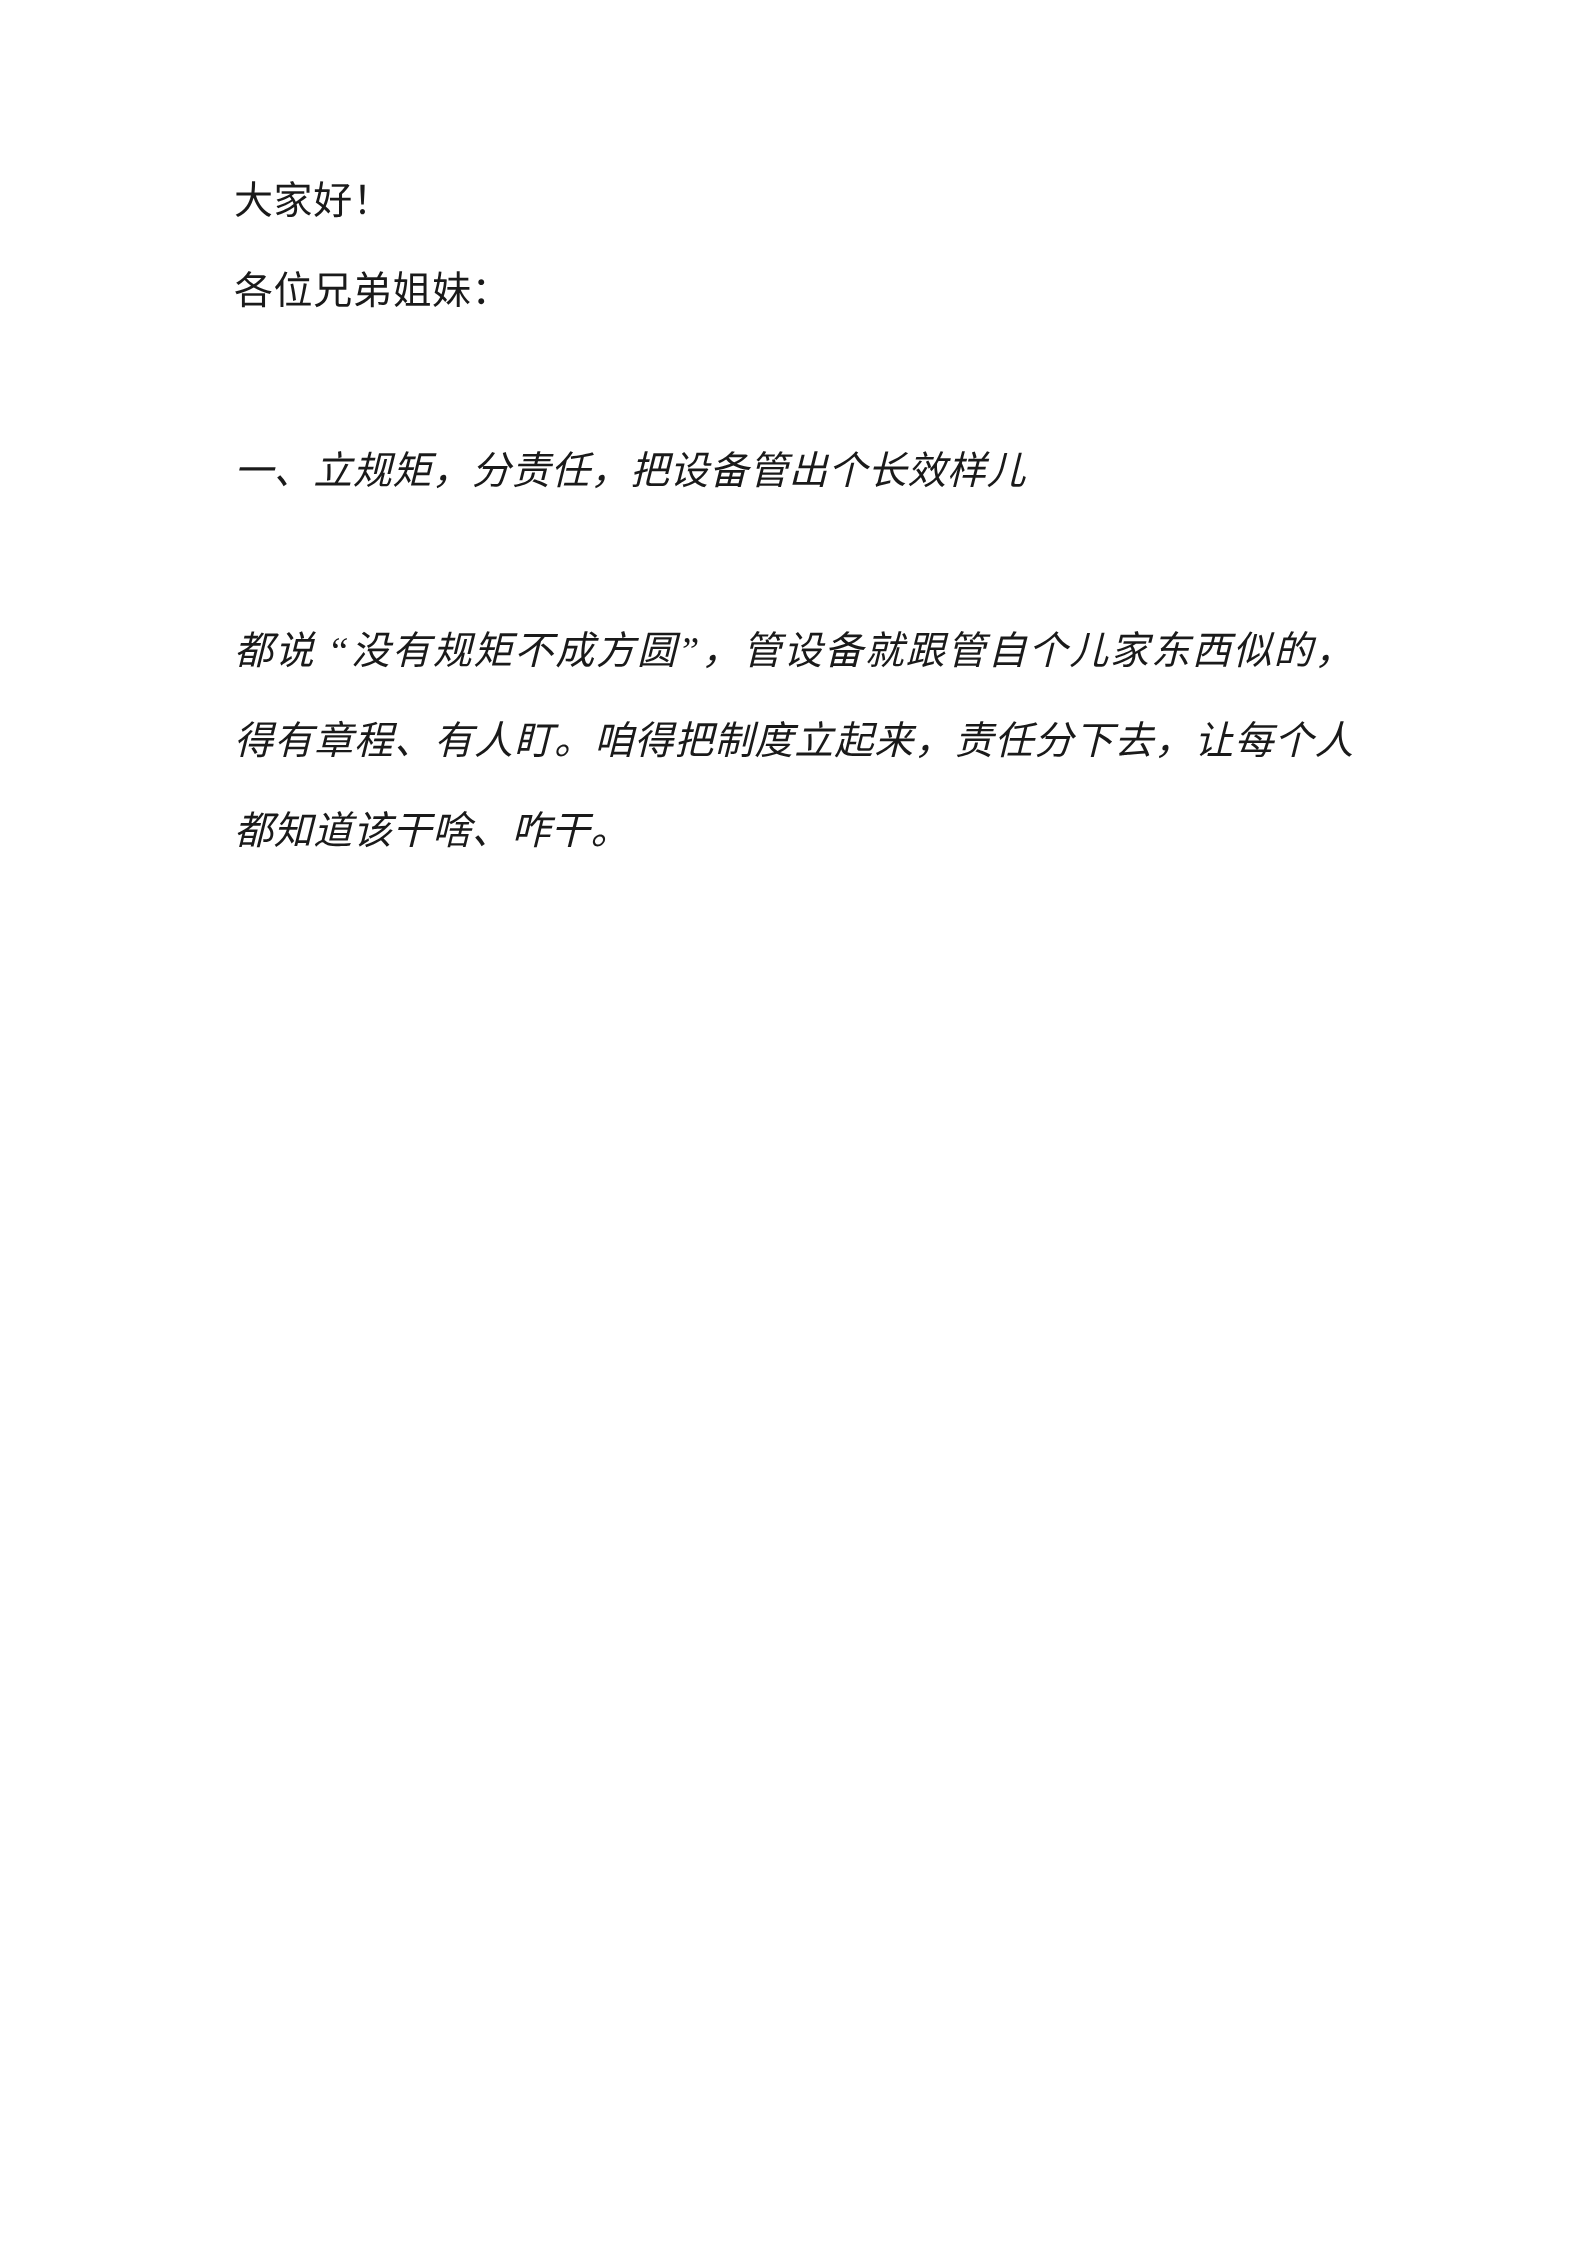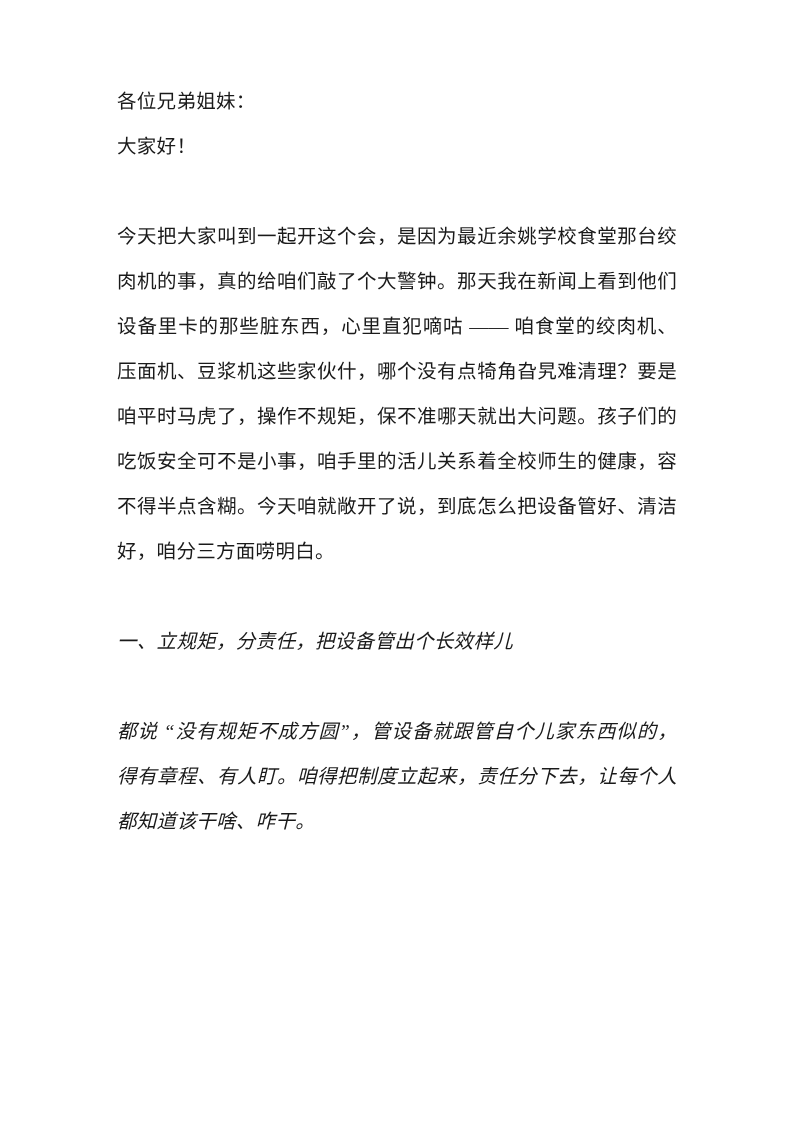--- a/index.html
+++ b/index.html
@@ -84,27 +84,24 @@
   }
 </style>
 </head>
 <body>
 
 <div class="page">
   <div class="content">
 
 
     <div class="salutation-block">
+      <p class="para last-line-left">大家好！</p>
       <p class="para last-line-left">各位兄弟姐妹：</p>
-      <p class="para last-line-left">大家好！</p>
     </div>
 
-    <div class="intro-block">
-      <p class="para">今天把大家叫到一起开这个会，是因为最近余姚学校食堂那台绞肉机的事，真的给咱们敲了个大警钟。那天我在新闻上看到他们设备里卡的那些脏东西，心里直犯嘀咕 —— 咱食堂的绞肉机、压面机、豆浆机这些家伙什，哪个没有点犄角旮旯难清理？要是咱平时马虎了，操作不规矩，保不准哪天就出大问题。孩子们的吃饭安全可不是小事，咱手里的活儿关系着全校师生的健康，容不得半点含糊。今天咱就敞开了说，到底怎么把设备管好、清洁好，咱分三方面唠明白。</p>
-    </div>
 
     <div class="section-heading">
       <p class="para">一、立规矩，分责任，把设备管出个长效样儿</p>
     </div>
 
     <div class="closing-block">
       <p class="para">都说 “没有规矩不成方圆”，管设备就跟管自个儿家东西似的，得有章程、有人盯。咱得把制度立起来，责任分下去，让每个人都知道该干啥、咋干。</p>
     </div>
 
   </div>

